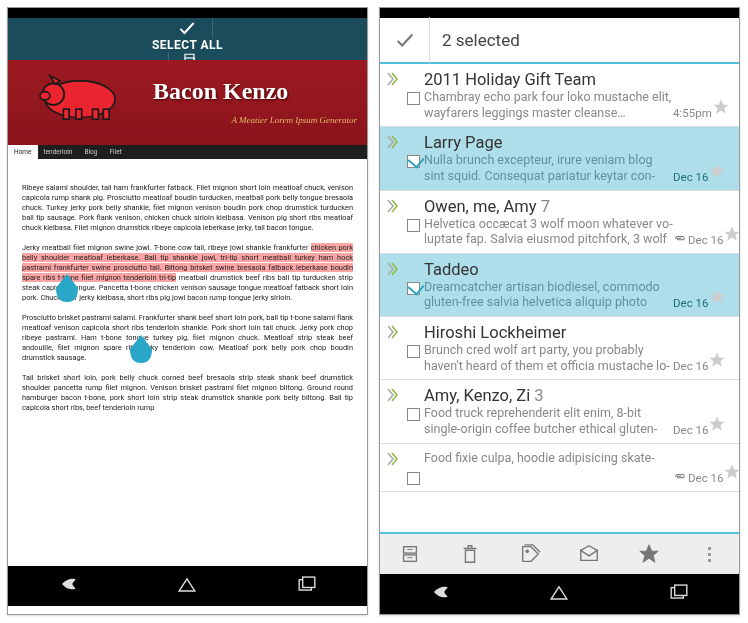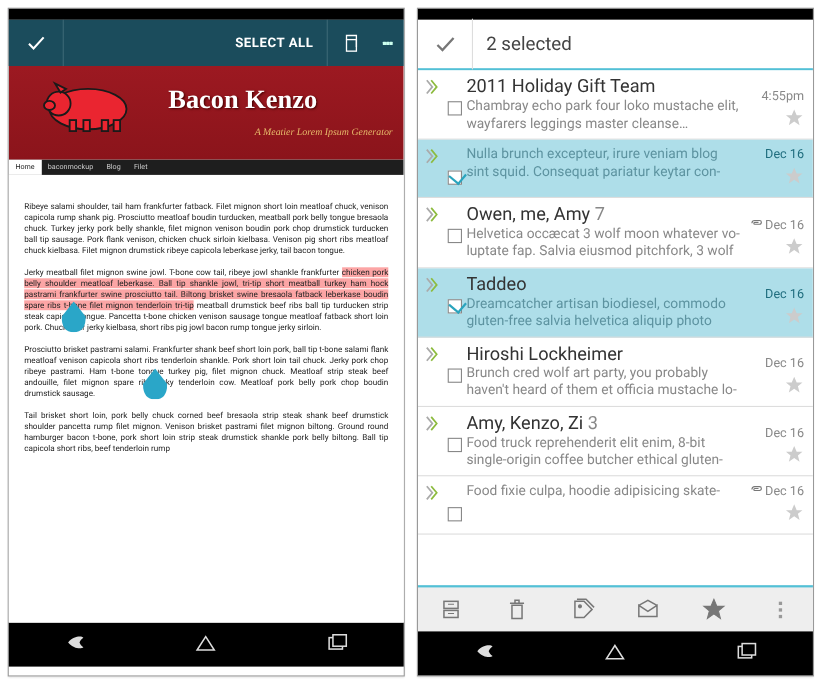--- a/index.html
+++ b/index.html
@@ -1,21 +1,21 @@
 <!DOCTYPE html>
 <html><head>
 <meta charset="utf-8">
 <style>
   * { margin: 0; padding: 0; box-sizing: border-box; }
   body { background: #fff; font-family: Roboto, "Helvetica Neue", Arial, sans-serif; width: 748px; height: 623px; position: relative; }
   .frame { position: absolute; background: #fff; border: 1px solid #999; box-shadow: 0 1px 2px rgba(0,0,0,0.15); }
   .frame-left { left: 7px; top: 7px; width: 361px; height: 608px; }
   .frame-right { left: 379px; top: 7px; width: 361px; height: 608px; }
   .statusbar { height: 10px; background: #000; }
-  .actionbar { height: 42px; background: #1b4c5c; display: flex; align-items: center; color: #fff; }
+  .actionbar { height: 42px; background: #1b4c5c; display: flex; align-items: center; color: #fff; flex-direction: column; }
   .actionbar .chk-wrap { width: 50px; height: 42px; display:flex; align-items:center; justify-content:center; border-right: 1px solid #3c6876; }
   .actionbar .chk-wrap svg { width: 20px; height: 20px; stroke: #fff; fill: none; stroke-width: 2.3; }
   .actionbar .spacer { flex: 1; }
   .actionbar .sel-all { font-size: 12px; font-weight: 700; letter-spacing: 0.5px; padding: 0 12px; height:42px; display:flex; align-items:center; }
   .actionbar .copybtn { width: 40px; height: 42px; display:flex; align-items:center; justify-content:center; border-left:1px solid #3c6876; }
   .actionbar .copybtn svg { width:18px; height:18px; stroke:#fff; fill:none; stroke-width:1.6; }
   .actionbar .ovf { width: 30px; display:flex; align-items:center; justify-content:center; }
   .actionbar .ovf .dot { width:3px; height:3px; background:#cfe; margin:1.5px 0; border-radius:0.5px; }
 
   .webpage { height: 506px; overflow: hidden; background:#fff; }
@@ -46,21 +46,21 @@
   .chev .c1 { fill:none; stroke:#aaa; stroke-width:1.6; }
   .chev .c2 { fill:none; stroke:#8dbb3f; stroke-width:1.6; }
   .cbx { width:22px; display:flex; align-items:flex-start; justify-content:center; padding-top:22px; }
   .cbx .box { width:13px; height:13px; border:1px solid #888; background:#fff; position:relative; }
   .cbx .box.on::after { content:""; position:absolute; left:2px; top:-2px; width:10px; height:10px; border-right:2.2px solid #2aa4bd; border-bottom:2.2px solid #2aa4bd; transform: rotate(40deg); }
   .rowmain { flex:1; min-width:0; }
   .sender { font-size:16.5px; color:#333; white-space:nowrap; overflow:hidden; text-overflow:ellipsis; }
   .sender .cnt { color:#888; font-weight:400; }
   .snip { font-size:12.5px; color:#888; line-height:1.25; display:-webkit-box; -webkit-line-clamp:2; -webkit-box-orient:vertical; overflow:hidden; }
   .row.sel .snip { color:#5d93a0; }
-  .rside { width:58px; display:flex; flex-direction:column; align-items:flex-end;justify-content:flex-end; }
+  .rside { width:58px; display:flex; align-items:flex-end; }
   .time { font-size:11.5px; color:#888; white-space:nowrap; display:flex; align-items:center; gap:3px; }
   .row.sel .time { color:#1f6d7e; }
   .clip svg { width:12px; height:10px; stroke:#777; fill:none; stroke-width:1.2; }
   .star { margin-top:4px; }
   .star svg { width:18px; height:18px; fill:#ccc; }
   .btoolbar { height:42px; border-top:2px solid #52c0d6; background:#eee; display:flex; align-items:center; justify-content:space-around; }
   .btoolbar .tb { width:48px; height:42px; display:flex; align-items:center; justify-content:center; }
   .btoolbar svg { width:22px; height:22px; stroke:#777; fill:#777; }
   .btoolbar .ovf2 .dot { width:3px; height:3px; background:#999; margin:1.5px 0; }
 
@@ -102,21 +102,21 @@
         <rect class="pig-body" x="55" y="52" width="7" height="12"></rect>
         <rect class="pig-body" x="75" y="52" width="7" height="12"></rect>
         <rect class="pig-body" x="88" y="52" width="7" height="12"></rect>
         <path class="pig-body" d="M30 22 l-6 -10 l12 6 z"></path>
       </svg>
       <div class="banner-title">Bacon Kenzo</div>
       <div class="banner-sub">A Meatier Lorem Ipsum Generator</div>
     </div>
     <div class="navstrip">
       <span class="active">Home</span>
-      <span>baconmockup</span>
+      <span>tenderloin</span>
       <span>Blog</span>
       <span>Filet</span>
     </div>
     <div class="article" id="article">
         <p>Ribeye salami shoulder, tail ham frankfurter fatback. Filet mignon short loin meatloaf chuck, venison capicola rump shank pig. Prosciutto meatloaf boudin turducken, meatball pork belly tongue bresaola chuck. Turkey jerky pork belly shankle, filet mignon venison boudin pork chop drumstick turducken ball tip sausage. Pork flank venison, chicken chuck sirloin kielbasa. Venison pig short ribs meatloaf chuck kielbasa. Filet mignon drumstick ribeye capicola leberkase jerky, tail bacon tongue.</p>
         <p>Jerky meatball filet mignon swine jowl. T-bone cow tail, ribeye jowl shankle frankfurter <span class="hi">chicken pork belly shoulder meatloaf leberkase. Ball tip shankle jowl, tri-tip short meatball turkey ham hock pastrami frankfurter swine prosciutto tail. Biltong brisket swine bresaola fatback leberkase boudin spare ribs t-bone filet mignon tenderloin tri-tip</span> meatball drumstick beef ribs ball tip turducken strip steak capicola tongue. Pancetta t-bone chicken venison sausage tongue meatloaf fatback short loin pork. Chuck beer jerky kielbasa, short ribs pig jowl bacon rump tongue jerky sirloin.</p>
         <p>Prosciutto brisket pastrami salami. Frankfurter shank beef short loin pork, ball tip t-bone salami flank meatloaf venison capicola short ribs tenderloin shankle. Pork short loin tail chuck. Jerky pork chop ribeye pastrami. Ham t-bone tongue turkey pig, filet mignon chuck. Meatloaf strip steak beef andouille, filet mignon spare ribs jerky tenderloin cow. Meatloaf pork belly pork chop boudin drumstick sausage.</p>
         <p>Tail brisket short loin, pork belly chuck corned beef bresaola strip steak shank beef drumstick shoulder pancetta rump filet mignon. Venison brisket pastrami filet mignon biltong. Ground round hamburger bacon t-bone, pork short loin strip steak drumstick shankle pork belly biltong. Ball tip capicola short ribs, beef tenderloin rump</p>
       </div>
     <div class="sh" style="left:48px; top:214px;">
@@ -180,20 +180,21 @@
         <div class="chev">
           <svg viewBox="0 0 12 14">
             <polyline class="c1" points="1,1 6,7 1,13"></polyline>
             <polyline class="c2" points="5,1 10,7 5,13"></polyline>
           </svg>
         </div>
         <div class="cbx">
           <div class="box on"></div>
         </div>
         <div class="rowmain">
+          <div class="sender">Larry Page</div>
           <div class="snip">Nulla brunch excepteur, irure veniam blog sint squid. Consequat pariatur keytar con-</div>
         </div>
         <div class="rside">
           <div class="time">Dec 16</div>
           <div class="star"><svg viewBox="0 0 24 24">
               <path d="M12 2 L15 9 L22 9 L16.5 13.5 L18.5 21 L12 16.5 L5.5 21 L7.5 13.5 L2 9 L9 9 Z"></path>
             </svg></div>
         </div>
       </div>
       <div class="row">

